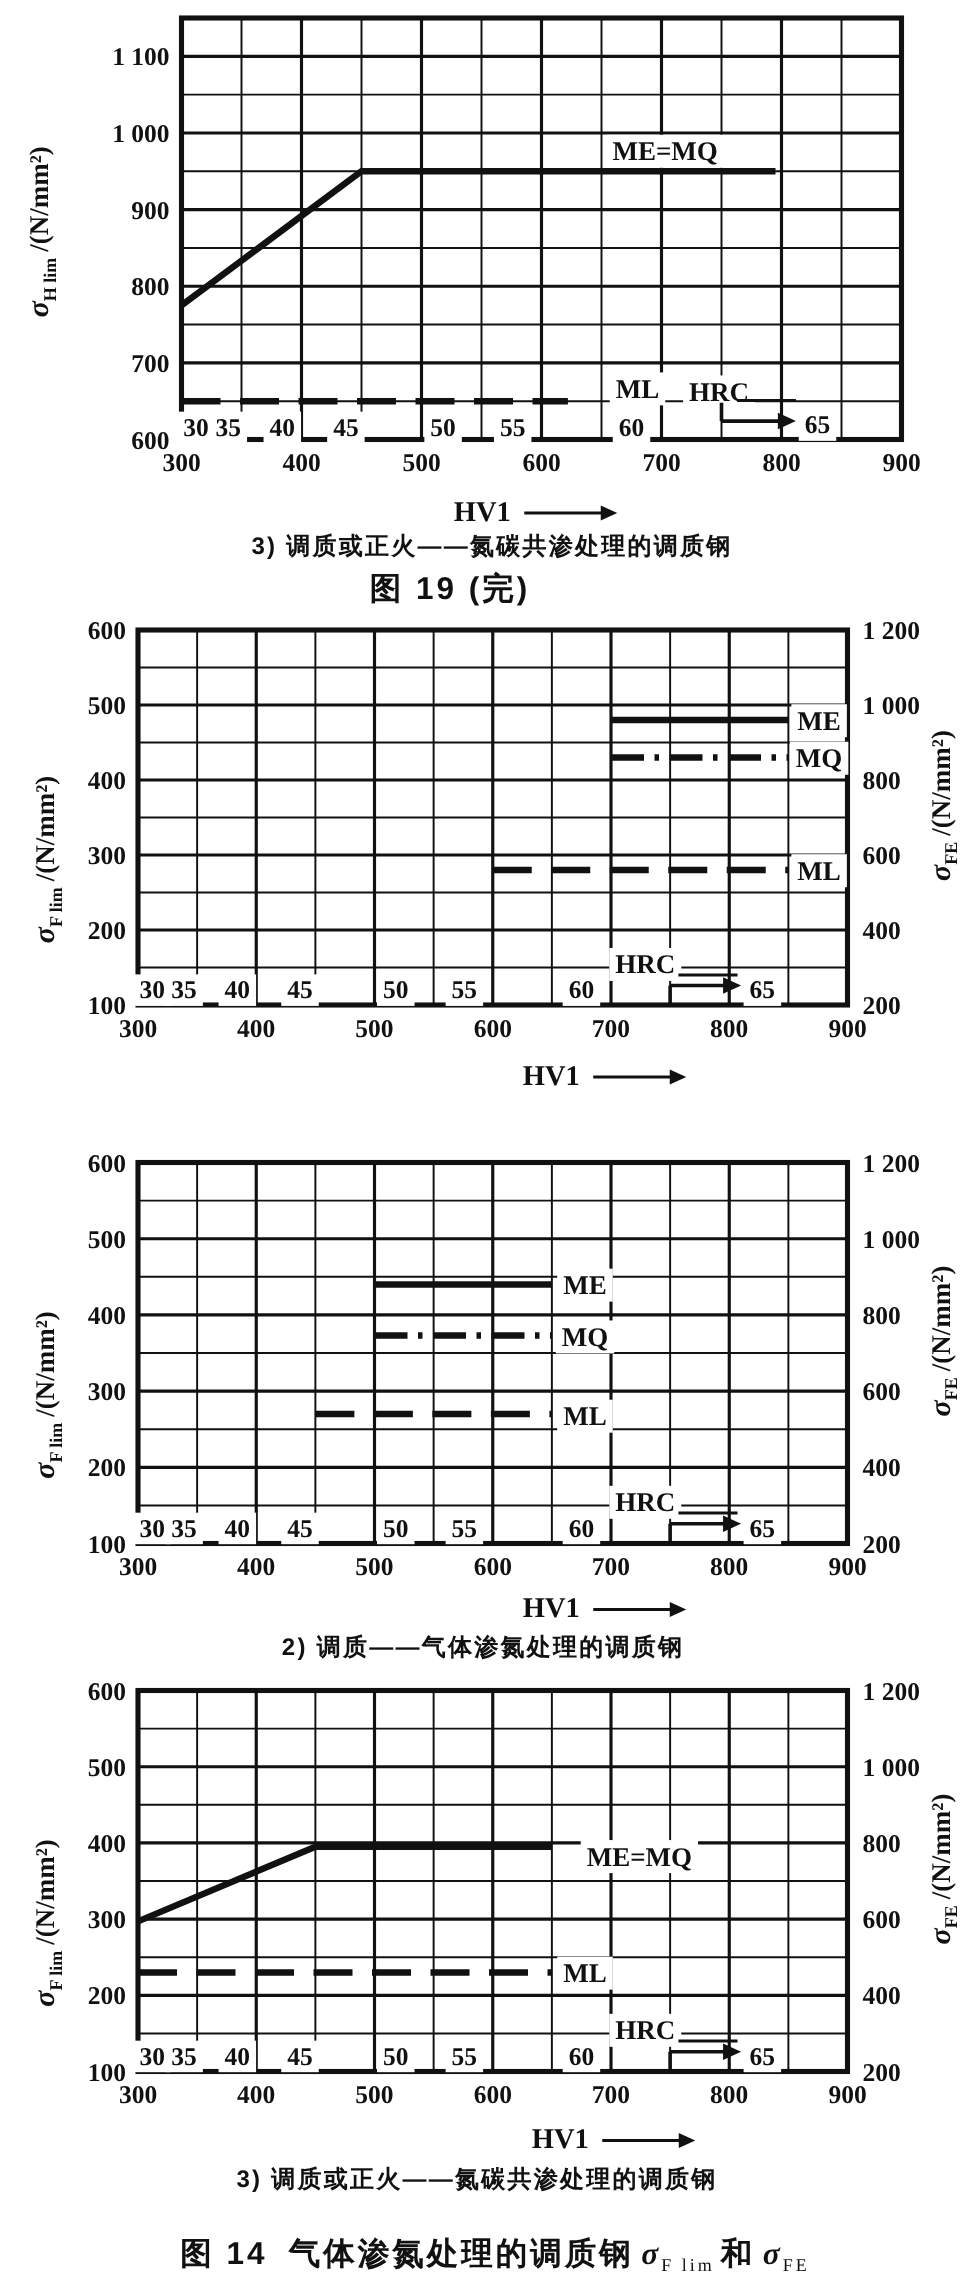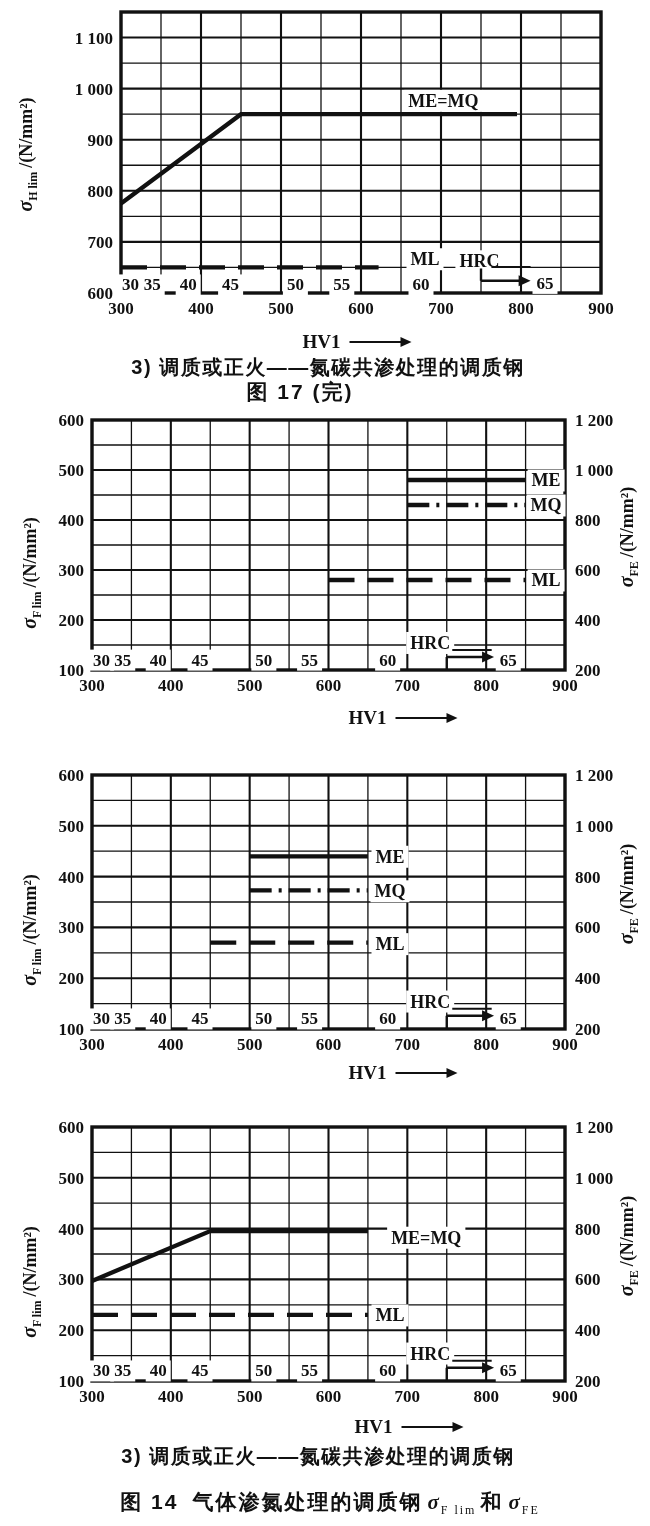--- a/index.html
+++ b/index.html
@@ -1,21 +1,21 @@
 <!DOCTYPE html>
 <html><head>
 <meta charset="utf-8">
 <style>
   html,body{margin:0;padding:0;background:#e9e9e9;}
   #page{position:relative;width:650px;height:1526px;background:#ffffff;overflow:hidden;color:#111;}
   #charts-svg{position:absolute;left:0;top:0;}
   #charts-svg text{font-family:"Liberation Serif","DejaVu Serif",serif;fill:#111;}
   .cap{position:absolute;transform:translateX(-50%);white-space:nowrap;color:#111;}
   .cjk{font-family:"Liberation Sans","DejaVu Sans",sans-serif;font-weight:700;}
-  .subcap{font-size:20px;letter-spacing:1.5px;}
+  .subcap{font-size:16px;letter-spacing:1.5px;}
   .figcap{font-size:21px;letter-spacing:2px;}
   .hv1row{display:flex;align-items:center;gap:9px;font-family:"Liberation Serif","DejaVu Serif",serif;
           font-size:19px;font-weight:700;justify-content:space-between;}
   .arrowline{position:relative;width:52px;height:2.5px;background:#111;display:inline-block;}
   .arrowline::after{content:"";position:absolute;right:-10px;top:50%;transform:translateY(-50%);
           width:0;height:0;border-left:11px solid #111;border-top:5px solid transparent;border-bottom:5px solid transparent;}
   .sigma{font-family:"Liberation Serif","DejaVu Serif",serif;font-style:italic;font-weight:700;font-size:21px;}
   .figcap sub{font-size:12px;font-family:"Liberation Serif","DejaVu Serif",serif;}
   .sp-r{margin-right:14px;} .sp-s{margin-right:5px;}
 </style>
@@ -337,31 +337,32 @@
         <text transform="translate(36 1282) rotate(-90)" text-anchor="middle" font-weight="700"><tspan font-style="italic" font-size="20">σ</tspan><tspan dy="5" font-size="12">F lim</tspan><tspan dy="-5" dx="4" font-size="18">/(N/mm²)</tspan></text>
         <text transform="translate(633 1246) rotate(-90)" text-anchor="middle" font-weight="700"><tspan font-style="italic" font-size="20">σ</tspan><tspan dy="5" font-size="12">FE</tspan><tspan dy="-5" dx="4" font-size="18">/(N/mm²)</tspan></text>
       </g>
     </svg>
 
   <div class="cap hv1row" style="left:352px;top:331px">
     <span>HV1</span>
     <span class="arrowline"></span>
   </div>
   <div class="cap cjk subcap" style="left:328px;top:354px">3) 调质或正火——氮碳共渗处理的调质钢</div>
-  <div class="cap cjk figcap" style="left:300px;top:378px">图 17 (完)</div>
+  <div class="cap cjk figcap" style="left:300px;top:378px">图 19 (完)</div>
 
   <div class="cap hv1row" style="left:398px;top:707px">
     <span>HV1</span>
     <span class="arrowline"></span>
   </div>
 
   <div class="cap hv1row" style="left:398px;top:1062px">
     <span>HV1</span>
     <span class="arrowline"></span>
   </div>
+  <div class="cap cjk subcap" style="left:322px;top:1088px">2) 调质——气体渗氮处理的调质钢</div>
 
   <div class="cap hv1row" style="left:404px;top:1416px">
     <span>HV1</span>
     <span class="arrowline"></span>
   </div>
   <div class="cap cjk subcap" style="left:318px;top:1443px">3) 调质或正火——氮碳共渗处理的调质钢</div>
 
   <div class="cap figcap" style="left:330px;top:1488px">
     <span class="cjk sp-r">图 14</span><span class="cjk sp-s">气体渗氮处理的调质钢</span><span class="sigma">σ</span><sub>F lim</sub><span class="cjk sp-s" style="margin-left:4px">和</span><span class="sigma">σ</span><sub>FE</sub>
   </div>

